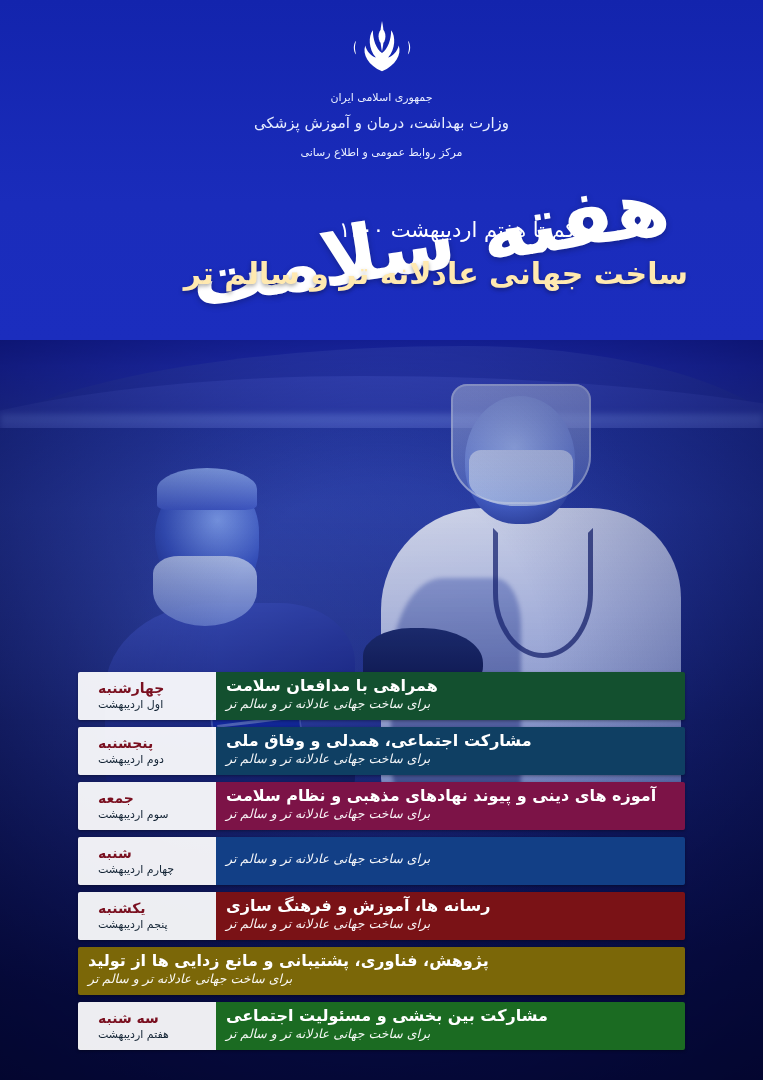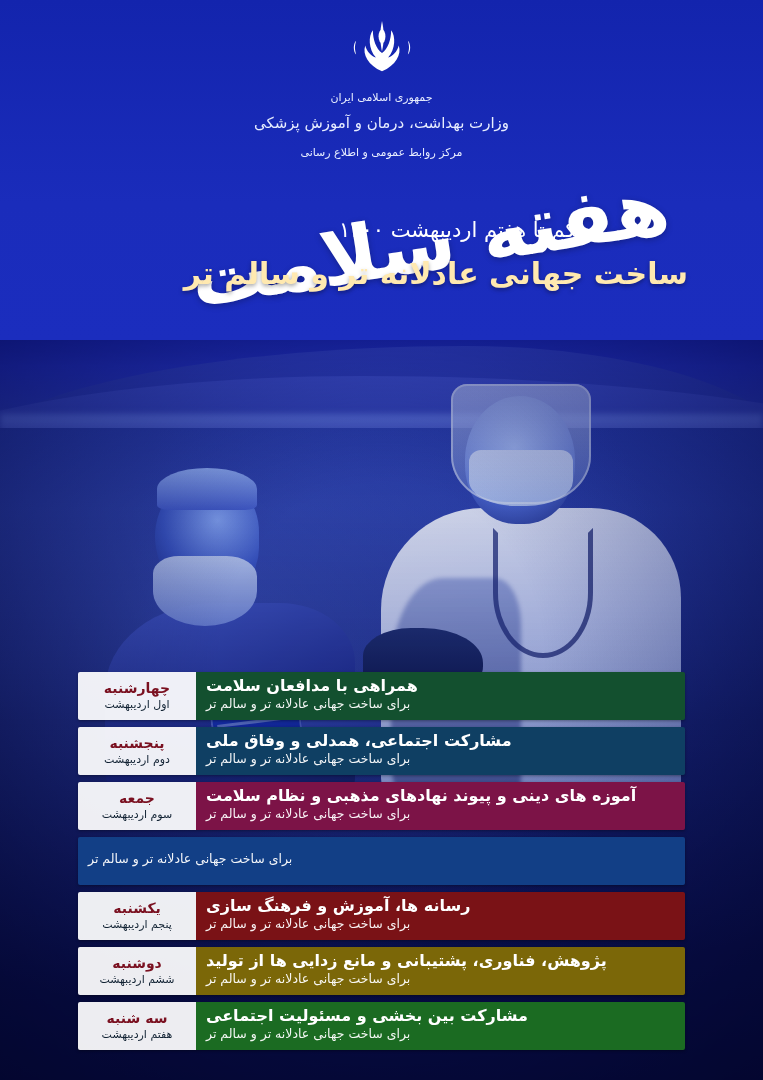--- a/index.html
+++ b/index.html
@@ -289,23 +289,24 @@
     border-radius: 2px;
     overflow: hidden;
     box-shadow: 0 1px 3px rgba(0,0,0,.35);
   }
   .row .daycell {
     flex: 0 0 118px;
     background: rgba(255,255,255,.93);
     color: #0f1d6e;
     display: flex;
     flex-direction: column;
-    align-items: center;
+    align-items: flex-end;
     justify-content: center;
     line-height: 1.25;
+    padding-left: 20px;
   }
   .row .daycell .dname {
     font-size: 14px;
     font-weight: bold;
     color: #7a1020;
   }
   .row .daycell .ddate {
     font-size: 11px;
     color: #123;
   }
@@ -313,21 +314,21 @@
     flex: 1 1 auto;
     display: flex;
     flex-direction: column;
     align-items: flex-end;
     justify-content: center;
     padding: 0 16px 4px 10px;
     color: #ffffff;
     line-height: 1.25;
   }
   .row .topic .t1 { font-size: 16px; font-weight: bold; }
-  .row .topic .t2 { font-size: 12.5px; opacity: .95; }
+  .row .topic .t2 { font-size: 12.5px; opacity: .95; font-style: italic; }
 </style>
 </head>
 <body>
 
 <div class="poster">
 
   <div class="photo">
     <div class="sky"></div>
     <div class="hillfar"></div>
     <div class="hillmid"></div>
@@ -418,42 +419,42 @@
       <div class="daycell">
         <div class="dname">جمعه</div>
         <div class="ddate">سوم اردیبهشت</div>
       </div>
     </div>
 
     <div class="row">
       <div class="topic" style="background:#123f86">
         <div class="t2">برای ساخت جهانی عادلانه تر و سالم تر</div>
       </div>
+      <div class="daycell">
+        <div class="dname">شنبه</div>
+        <div class="ddate">چهارم اردیبهشت</div>
+      </div>
     </div>
 
     <div class="row">
       <div class="topic" style="background:#7a1216">
         <div class="t1">رسانه ها، آموزش و فرهنگ سازی</div>
         <div class="t2">برای ساخت جهانی عادلانه تر و سالم تر</div>
       </div>
       <div class="daycell">
         <div class="dname">یکشنبه</div>
         <div class="ddate">پنجم اردیبهشت</div>
       </div>
     </div>
 
     <div class="row">
       <div class="topic" style="background:#7b6708">
         <div class="t1">پژوهش، فناوری، پشتیبانی و مانع زدایی ها از تولید</div>
         <div class="t2">برای ساخت جهانی عادلانه تر و سالم تر</div>
       </div>
-      <div class="daycell">
-        <div class="dname">دوشنبه</div>
-        <div class="ddate">ششم اردیبهشت</div>
-      </div>
     </div>
 
     <div class="row">
       <div class="topic" style="background:#1b6b22">
         <div class="t1">مشارکت بین بخشی و مسئولیت اجتماعی</div>
         <div class="t2">برای ساخت جهانی عادلانه تر و سالم تر</div>
       </div>
       <div class="daycell">
         <div class="dname">سه شنبه</div>
         <div class="ddate">هفتم اردیبهشت</div>

